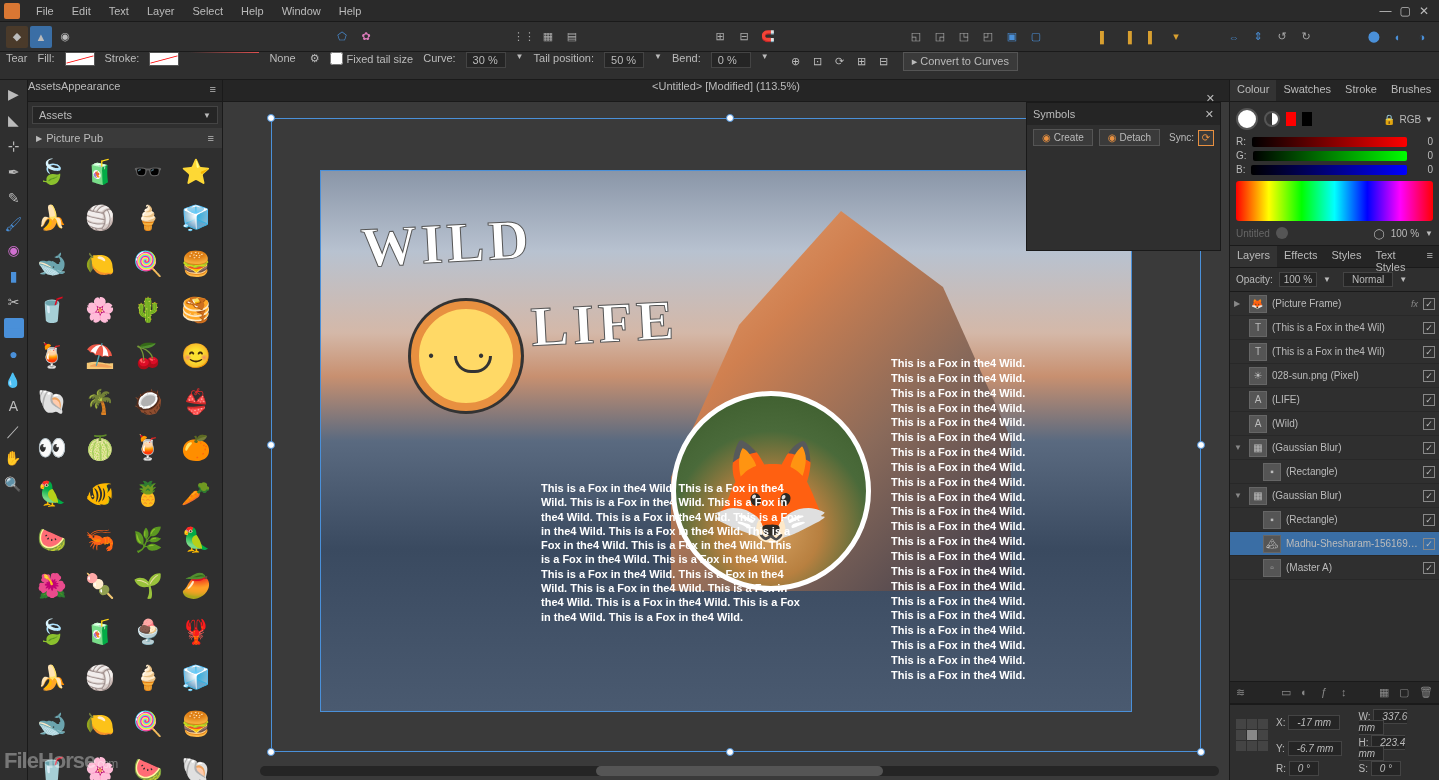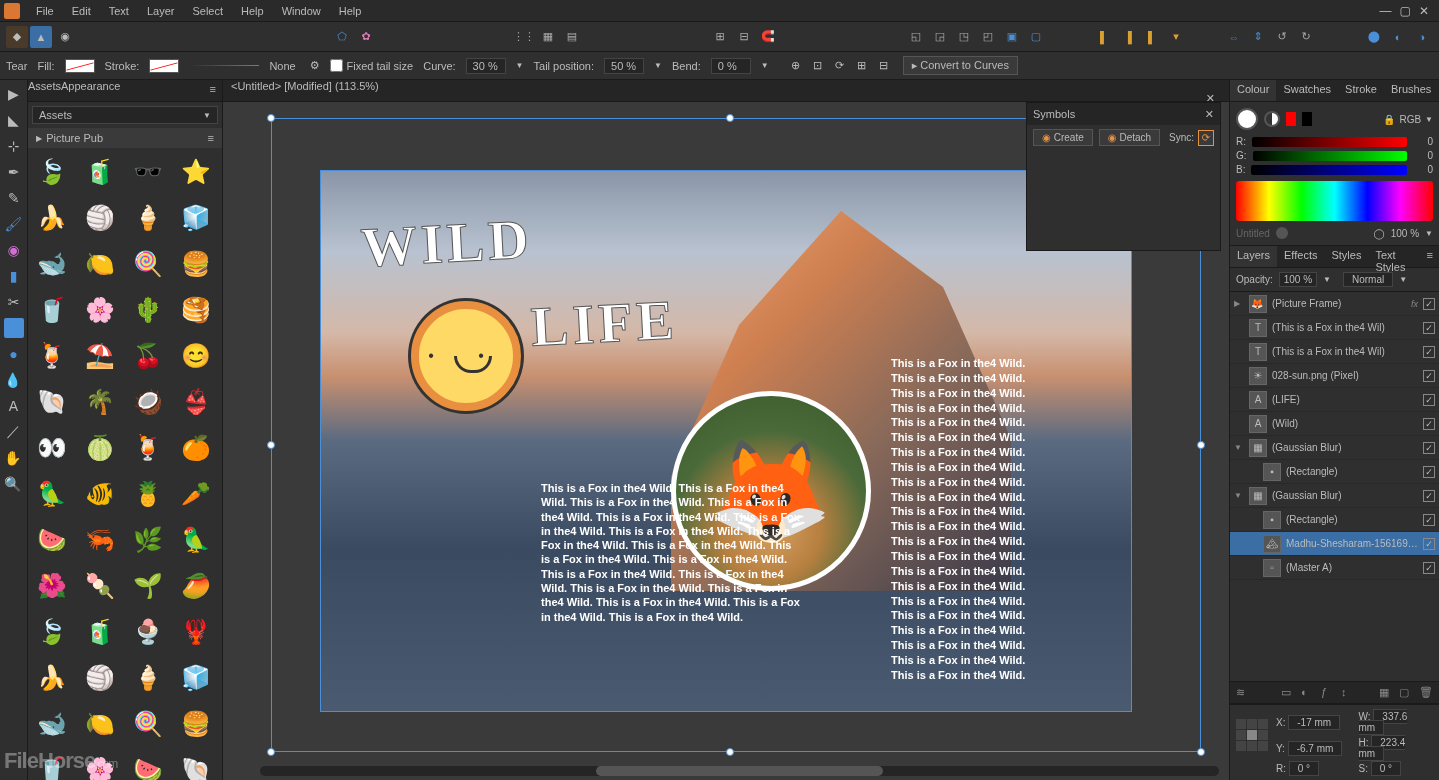--- a/index.html
+++ b/index.html
@@ -14,21 +14,21 @@
 
 
 .toolbar { height: 30px; background: #2f2f2f; display: flex; align-items: center; padding: 0 6px; gap: 8px; border-bottom: 1px solid #1a1a1a;}
 .toolbar .persona-group { display:flex; gap:2px; }
 .toolbar .persona { width:22px; height:22px; display:flex; align-items:center; justify-content:center; border-radius:2px;}
 .toolbar .persona.active { background:#3a6ea5; }
 .toolbar .tool-group { display:flex; gap:2px; }
 .toolbar .tool-icon { width:22px; height:22px; display:flex; align-items:center; justify-content:center; cursor:pointer; color:#aaa; border-radius:2px; }
 
 
-.contextbar { height: 28px; background: #2f2f2f; display:flex; align-items:center; padding:0 6px; gap:10px; font-size:11px; border-bottom: 1px solid #1a1a1a;}
+.contextbar { height: 28px; background: #2f2f2f; display:flex; align-items:flex-start; padding:0 6px; gap:10px; font-size:11px; border-bottom: 1px solid #1a1a1a;}
 .contextbar .swatch { width:30px; height:14px; background:white; border:1px solid #555; position:relative;}
 .contextbar .swatch::after{ content:''; position:absolute; left:0; right:0; top:50%; height:1px; background:red; transform:rotate(-15deg);}
 .contextbar .ctx-label { font-size:11px;}
 .contextbar .ctx-val { background:#252525; padding:1px 6px; border:1px solid #444; min-width:40px; display:inline-block;}
 .contextbar .gear { margin-left:4px; cursor:pointer;}
 .contextbar .checkbox { display:flex; align-items:center; gap:4px;}
 .contextbar .checkbox input {accent-color:#4a90d9;}
 .contextbar .snap-group{ display:flex; gap:4px; margin-left:8px;}
 .contextbar .snap-icon{ width:18px;height:18px;display:flex;align-items:center;justify-content:center;cursor:pointer;border:1px solid transparent;}
 .contextbar .btn { background:#3a3a3a; border:1px solid #555; padding:2px 8px; cursor:pointer;}
@@ -42,21 +42,21 @@
 
 .assets-panel { width:195px; background:#2f2f2f; display:flex; flex-direction:column; border-right:1px solid #1a1a1a;}
 .assets-panel .tabs { display:flex; height:22px; background:#252525; border-bottom:1px solid #1a1a1a;}
 .assets-panel .dropdown { margin:4px; background:#252525; border:1px solid #444; padding:2px 6px; font-size:11px; display:flex; justify-content:space-between; align-items:center;}
 .assets-panel .cat-header { padding:4px 8px; background:#3a3a3a; font-size:11px; display:flex; align-items:center; gap:4px;}
 .assets-panel .asset-grid { flex:1; overflow-y:auto; padding:6px; display:grid; grid-template-columns: repeat(4, 1fr); gap:10px;}
 .assets-panel .asset { width:36px; height:36px; display:flex; align-items:center; justify-content:center; font-size:24px; cursor:pointer;}
 
 
 .canvas-area { flex:1; background:#3a3a3a; position:relative; display:flex; flex-direction:column;}
-.doc-tab { height:22px; background:#252525; display:flex; padding:0 8px; font-size:11px; border-bottom:1px solid #1a1a1a;flex-direction:column;}
+.doc-tab { height:22px; background:#252525; display:flex; align-items:center; padding:0 8px; font-size:11px; border-bottom:1px solid #1a1a1a;flex-direction:column;}
 .doc-tab .close-x { margin-left:auto; cursor:pointer; padding:0 6px;}
 .canvas-viewport { flex:1; position:relative; overflow:hidden; display:flex; align-items:center; justify-content:center;}
 .artboard { width:810px; height:540px; position:relative; background:linear-gradient(180deg,#8a96a8 0%, #b8c2d0 15%, #d4b8a8 30%, #c89070 38%, #5a6a80 50%, #3a4a60 70%, #4a5a70 100%); box-shadow:0 0 0 1px #4a90d9;}
 .artboard .mountain { position:absolute; right:120px; top:40px; width:340px; height:380px; background: linear-gradient(135deg, #e8a878 0%, #d08050 30%, #8a6a5a 60%, #3a3a4a 100%); clip-path: polygon(50% 0%, 80% 20%, 100% 60%, 100% 100%, 0% 100%, 0% 70%, 20% 30%);}
 .artboard .title-text { position:absolute; font-family: 'Comic Sans MS', cursive; font-weight:bold; color:white; -webkit-text-stroke:1px #555; font-size:56px; letter-spacing:4px; transform:rotate(-3deg);}
 .artboard .sun { position:absolute; left:90px; top:130px; width:110px; height:110px; border-radius:50%; background:#ffd966; border:8px solid #e89040; box-shadow:0 0 0 3px #333;}
 .artboard .sun::before { content:'• •'; position:absolute; top:38px; left:0; right:0; text-align:center; font-size:16px; letter-spacing:20px; color:#333;}
 .artboard .sun::after { content:''; position:absolute; bottom:30px; left:35px; width:32px; height:14px; border:3px solid #333; border-top:none; border-radius:0 0 20px 20px;}
 .artboard .fox-circle { position:absolute; left:350px; top:220px; width:200px; height:200px; border-radius:50%; border:5px solid white; background:radial-gradient(circle at 50% 70%, #d4a060 0%, #b88040 30%, #4a6a3a 60%, #3a5a2a 100%); overflow:hidden;}
 .artboard .fox-circle::after{ content:'🦊'; position:absolute; font-size:100px; left:50%; top:50%; transform:translate(-50%,-50%);}
@@ -94,21 +94,21 @@
 .layer-row .fx { font-size:9px; font-style:italic; color:#888;}
 .layer-row.indent1 { padding-left:18px;}
 
 .layers-footer{ height:22px; background:#252525; display:flex; align-items:center; padding:0 6px; gap:6px; border-top:1px solid #1a1a1a;}
 .layers-footer .licon{ width:14px; height:14px; cursor:pointer; color:#888; font-size:11px;}
 
 .transform-panel { border-top:1px solid #1a1a1a;}
 .transform-panel .tgrid { display:grid; grid-template-columns:auto 1fr 1fr; gap:4px 8px; padding:6px; font-size:10px; align-items:center;}
 .transform-panel .anchor { width:32px; height:32px; display:grid; grid-template-columns:repeat(3,1fr); grid-template-rows:repeat(3,1fr); gap:1px; grid-row:span 2;}
 .transform-panel .anchor div { background:#444;}
-.transform-panel .tval { background:#252525; border:1px solid #444; padding:1px 8px;}
+.transform-panel .tval { background:#252525; border:1px solid #444; padding:1px 8px;font-style:italic;}
 
 
 .symbols-panel { position:absolute; right:218px; top:102px; width:195px; background:#2f2f2f; border:1px solid #1a1a1a; z-index:50;}
 .symbols-panel .hdr { height:22px; background:#252525; display:flex; align-items:center; padding:0 6px; font-size:11px;}
 .symbols-panel .hdr .x { margin-left:auto; cursor:pointer;}
 .symbols-panel .btns { display:flex; align-items:center; padding:4px 6px; gap:6px;}
 .symbols-panel .sbtn { background:#3a3a3a; border:1px solid #555; padding:2px 8px; font-size:10px; cursor:pointer; display:flex; align-items:center; gap:3px;}
 .symbols-panel .sbtn .oic{ color:#e89040;}
 .symbols-panel .sync { margin-left:auto; font-size:10px; display:flex; align-items:center; gap:4px;}
 .symbols-panel .sync-icon{ width:16px;height:16px;background:#3a3a3a;border:1px solid #e89040;display:flex;align-items:center;justify-content:center;color:#e89040;}

